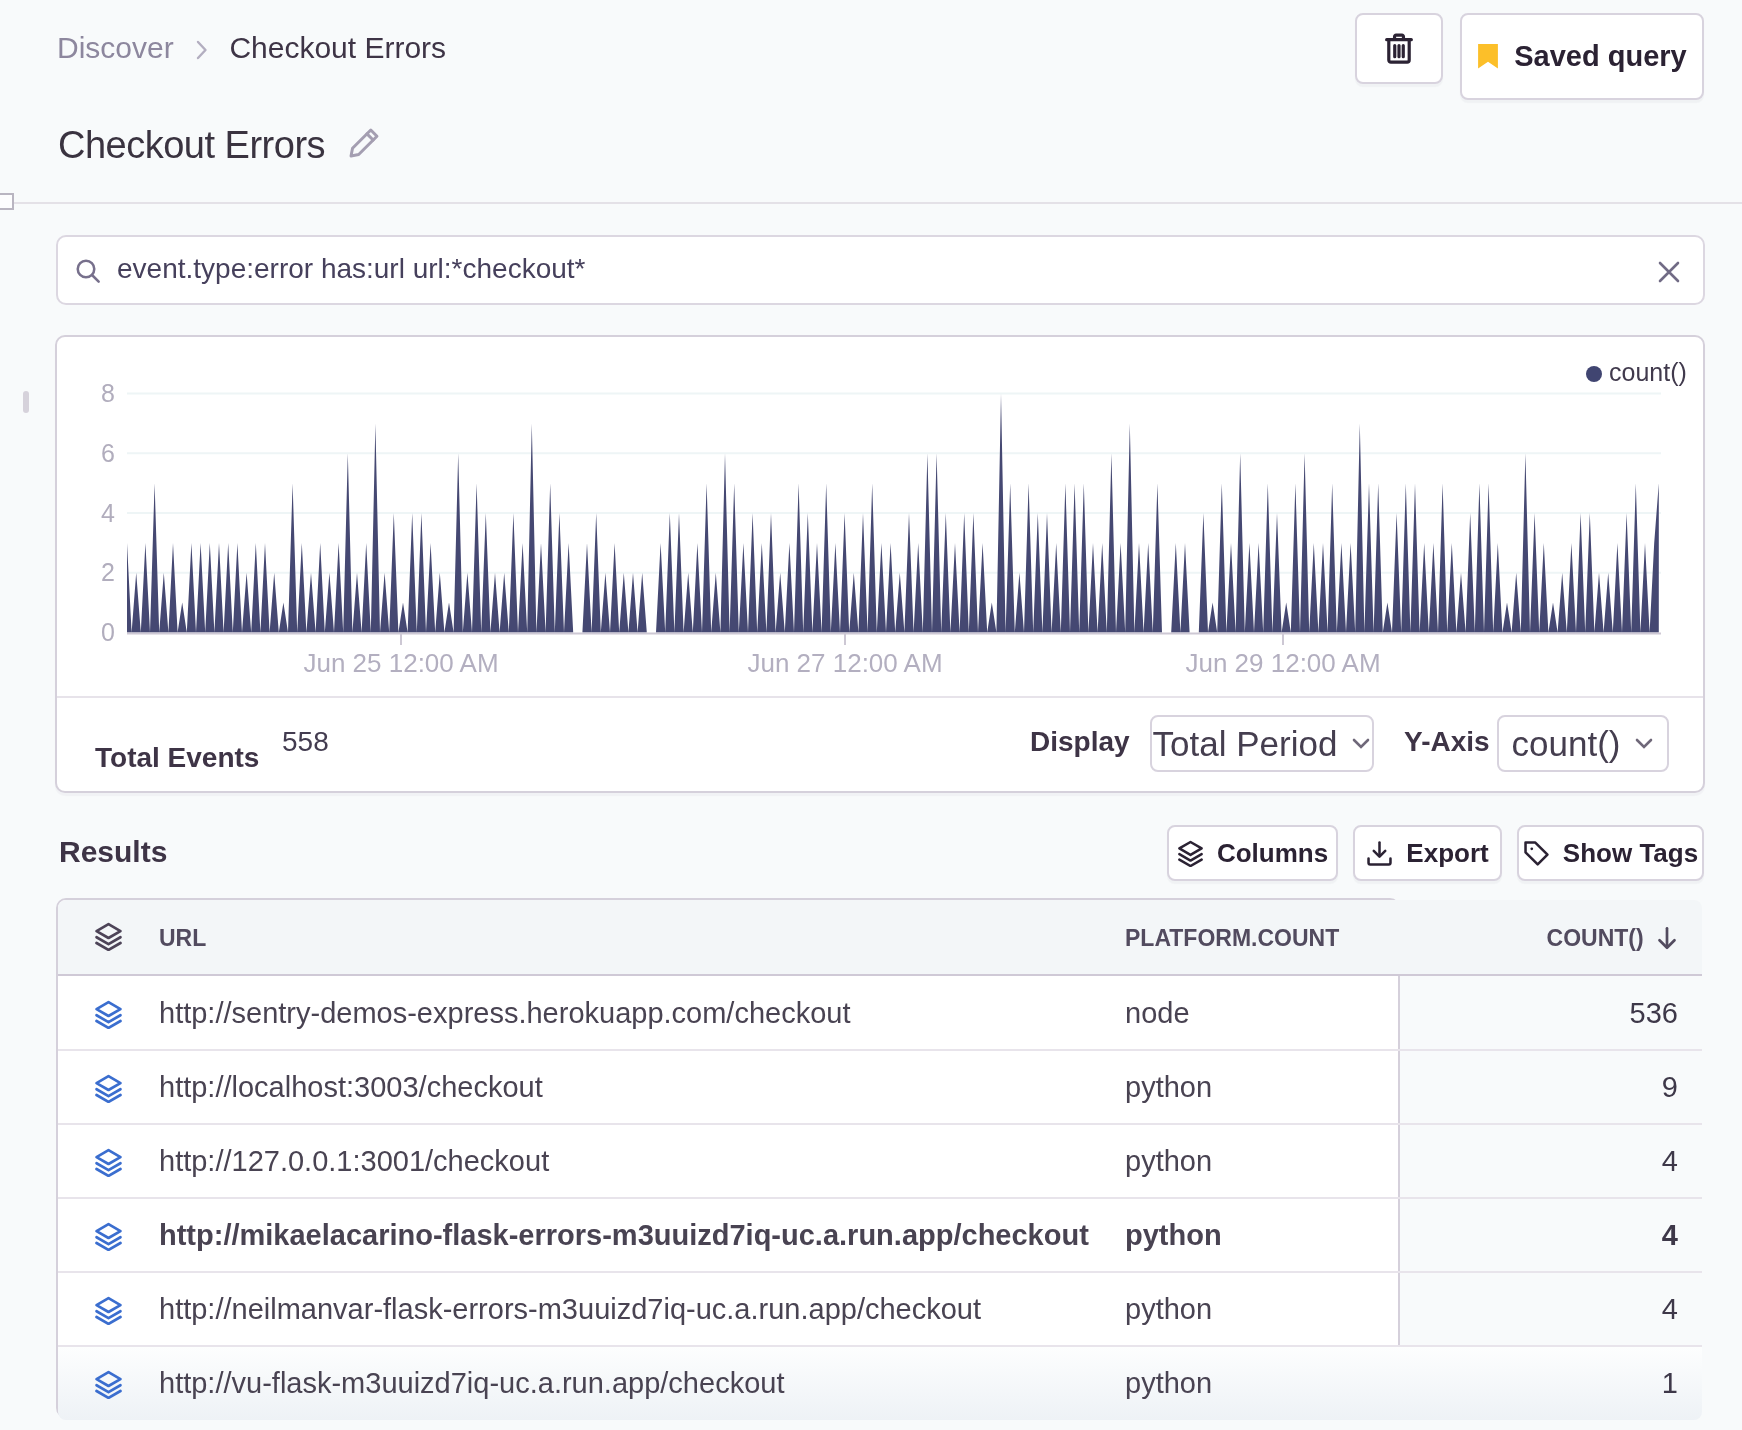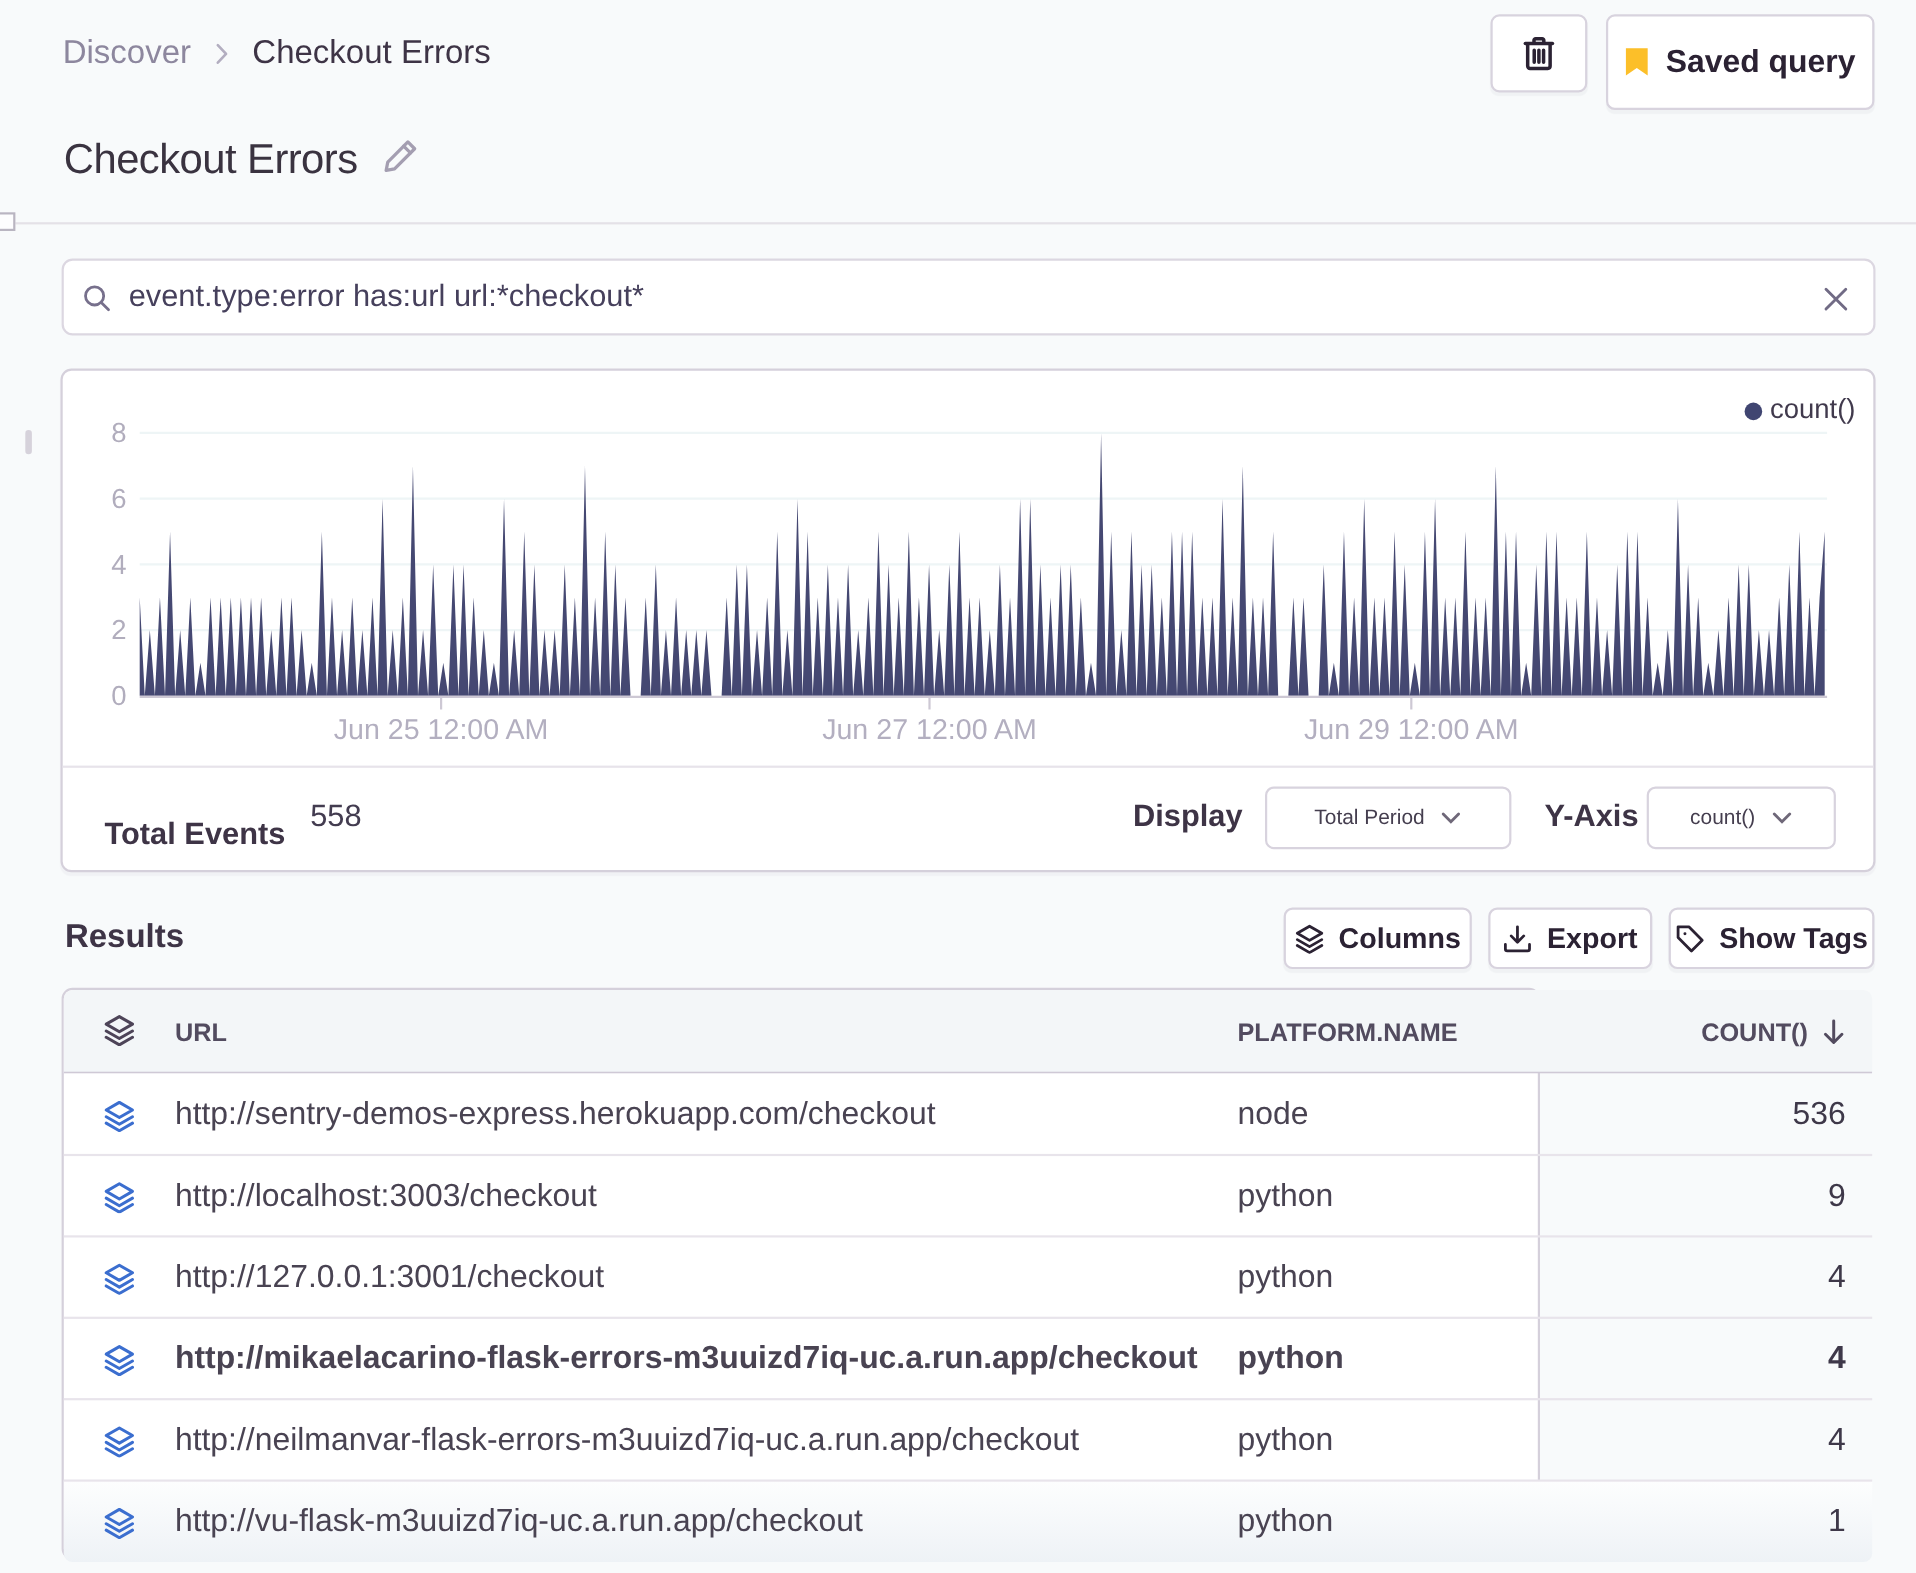--- a/index.html
+++ b/index.html
@@ -41,21 +41,21 @@
   }
   .chartpanel { left:55px; top:335px; width:1650px; height:458px; }
   .legend-dot { position:absolute; left:1529px; top:364px; width:16px; height:16px; border-radius:50%; background:#404571; }
   .legend-txt { position:absolute; left:1551px; top:356px; font-size:25px; color:#413a4d; }
   .chartfooter { position:absolute; left:0; top:359px; width:1646px; height:97px; border-top:2px solid #e7e3ea; }
   .te-label { position:absolute; left:38px; top:44px; font-weight:bold; font-size:28px; color:#3e3446; white-space:nowrap; }
   .te-val { position:absolute; left:225px; top:28px; font-size:28px; color:#433c50; }
   .ctl-label { position:absolute; top:28px; font-weight:bold; font-size:28px; color:#3e3446; white-space:nowrap; }
   .ctl-btn {
     position:absolute; top:17px; height:57px; background:#fff; border:2px solid #d8d3de; border-radius:8px;
-    display:flex; align-items:center; justify-content:center; font-size:19px; color:#453e4f;
+    display:flex; align-items:center; justify-content:center; font-size:35px; color:#453e4f;
   }
   .chev { display:inline-block; margin-left:14px; }
 
   
   .results-h { left:59px; top:835px; font-size:30px; font-weight:bold; color:#3e3446; }
   .rbtn { height:56px; top:825px; font-size:26px; }
   .rbtn svg { margin-right:13px; }
 
   
   .tbl { left:56px; top:898px; width:1344px; height:520px; background:#fff;
@@ -192,21 +192,21 @@
 </div>
 
 <div class="abs tbl">
   <div class="thead">
     <svg class="rowicon" style="left:36px; top:22px;" width="29" height="29" viewBox="0 0 16 16" fill="none" stroke="#4d4458" stroke-width="1.5" stroke-linejoin="round">
       <path d="M8 1.2 L14.6 5 L8 8.8 L1.4 5 Z"></path>
       <path d="M1.4 8.4 L8 12.2 L14.6 8.4" stroke-linecap="round"></path>
       <path d="M1.4 11.6 L8 15.4 L14.6 11.6" stroke-linecap="round"></path>
     </svg>
     <div class="th" style="left:101px;">URL</div>
-    <div class="th" style="left:1067px;">PLATFORM.NAME</div>
+    <div class="th" style="left:1067px;">PLATFORM.COUNT</div>
     <div class="th" style="right:24px;">COUNT()
       <svg width="22" height="24" viewBox="0 0 14 16" fill="none" stroke="#524b5f" stroke-width="1.8" stroke-linecap="round" stroke-linejoin="round" style="vertical-align:-4px; margin-left:6px;">
         <path d="M7 1.5 V14"></path>
           <path d="M2 9.5 L7 14.5 L12 9.5"></path>
       </svg>
     </div>
   </div>
   <div class="row" style="top:76px;">
     <svg class="rowicon" style="top:24px;" width="29" height="29" viewBox="0 0 16 16" fill="none" stroke="#3b6ecf" stroke-width="1.5" stroke-linejoin="round">
       <path d="M8 1.2 L14.6 5 L8 8.8 L1.4 5 Z"></path>

